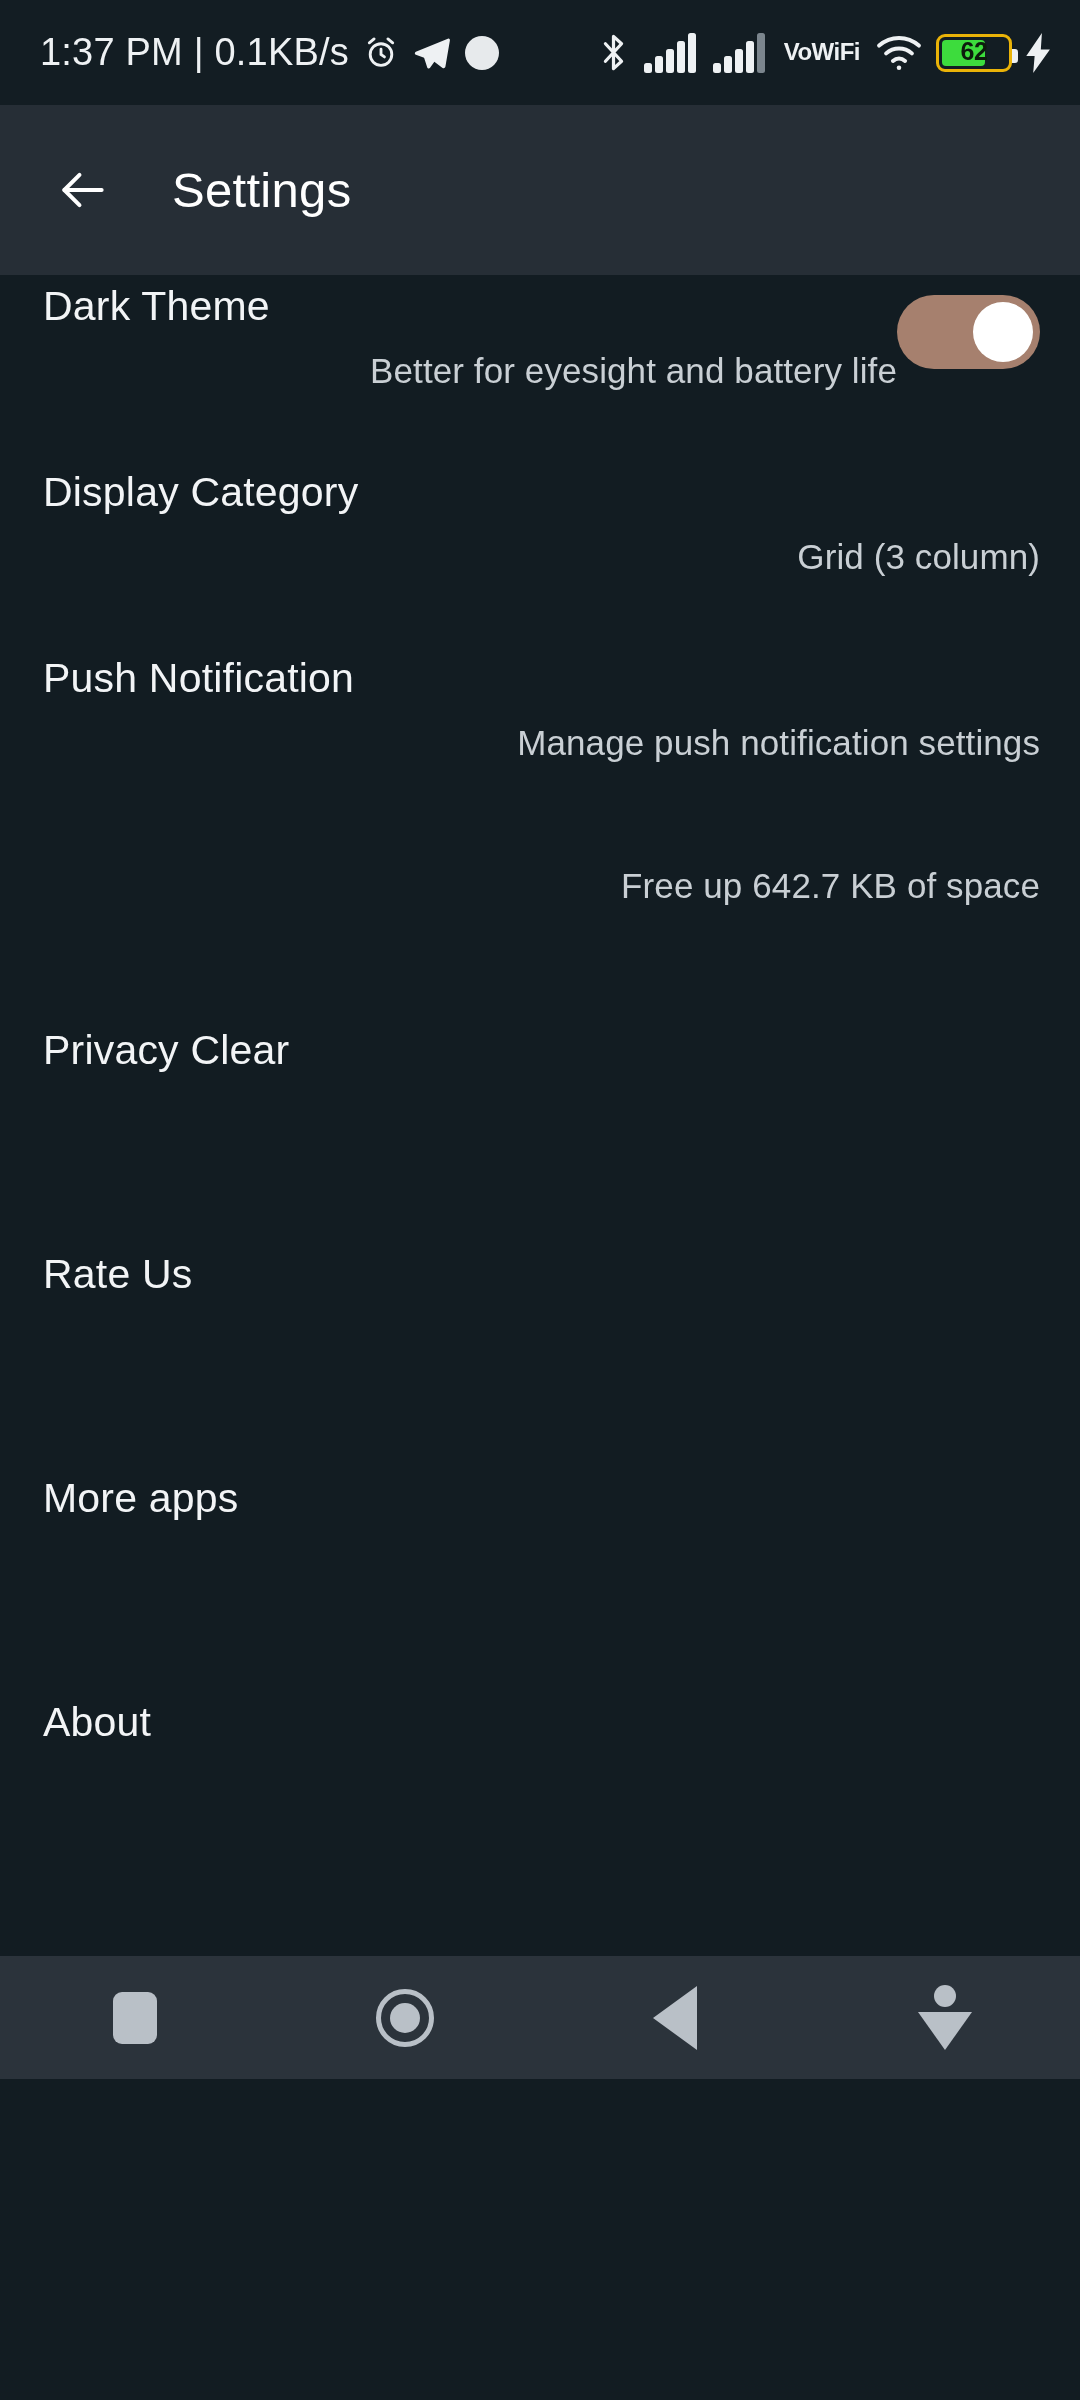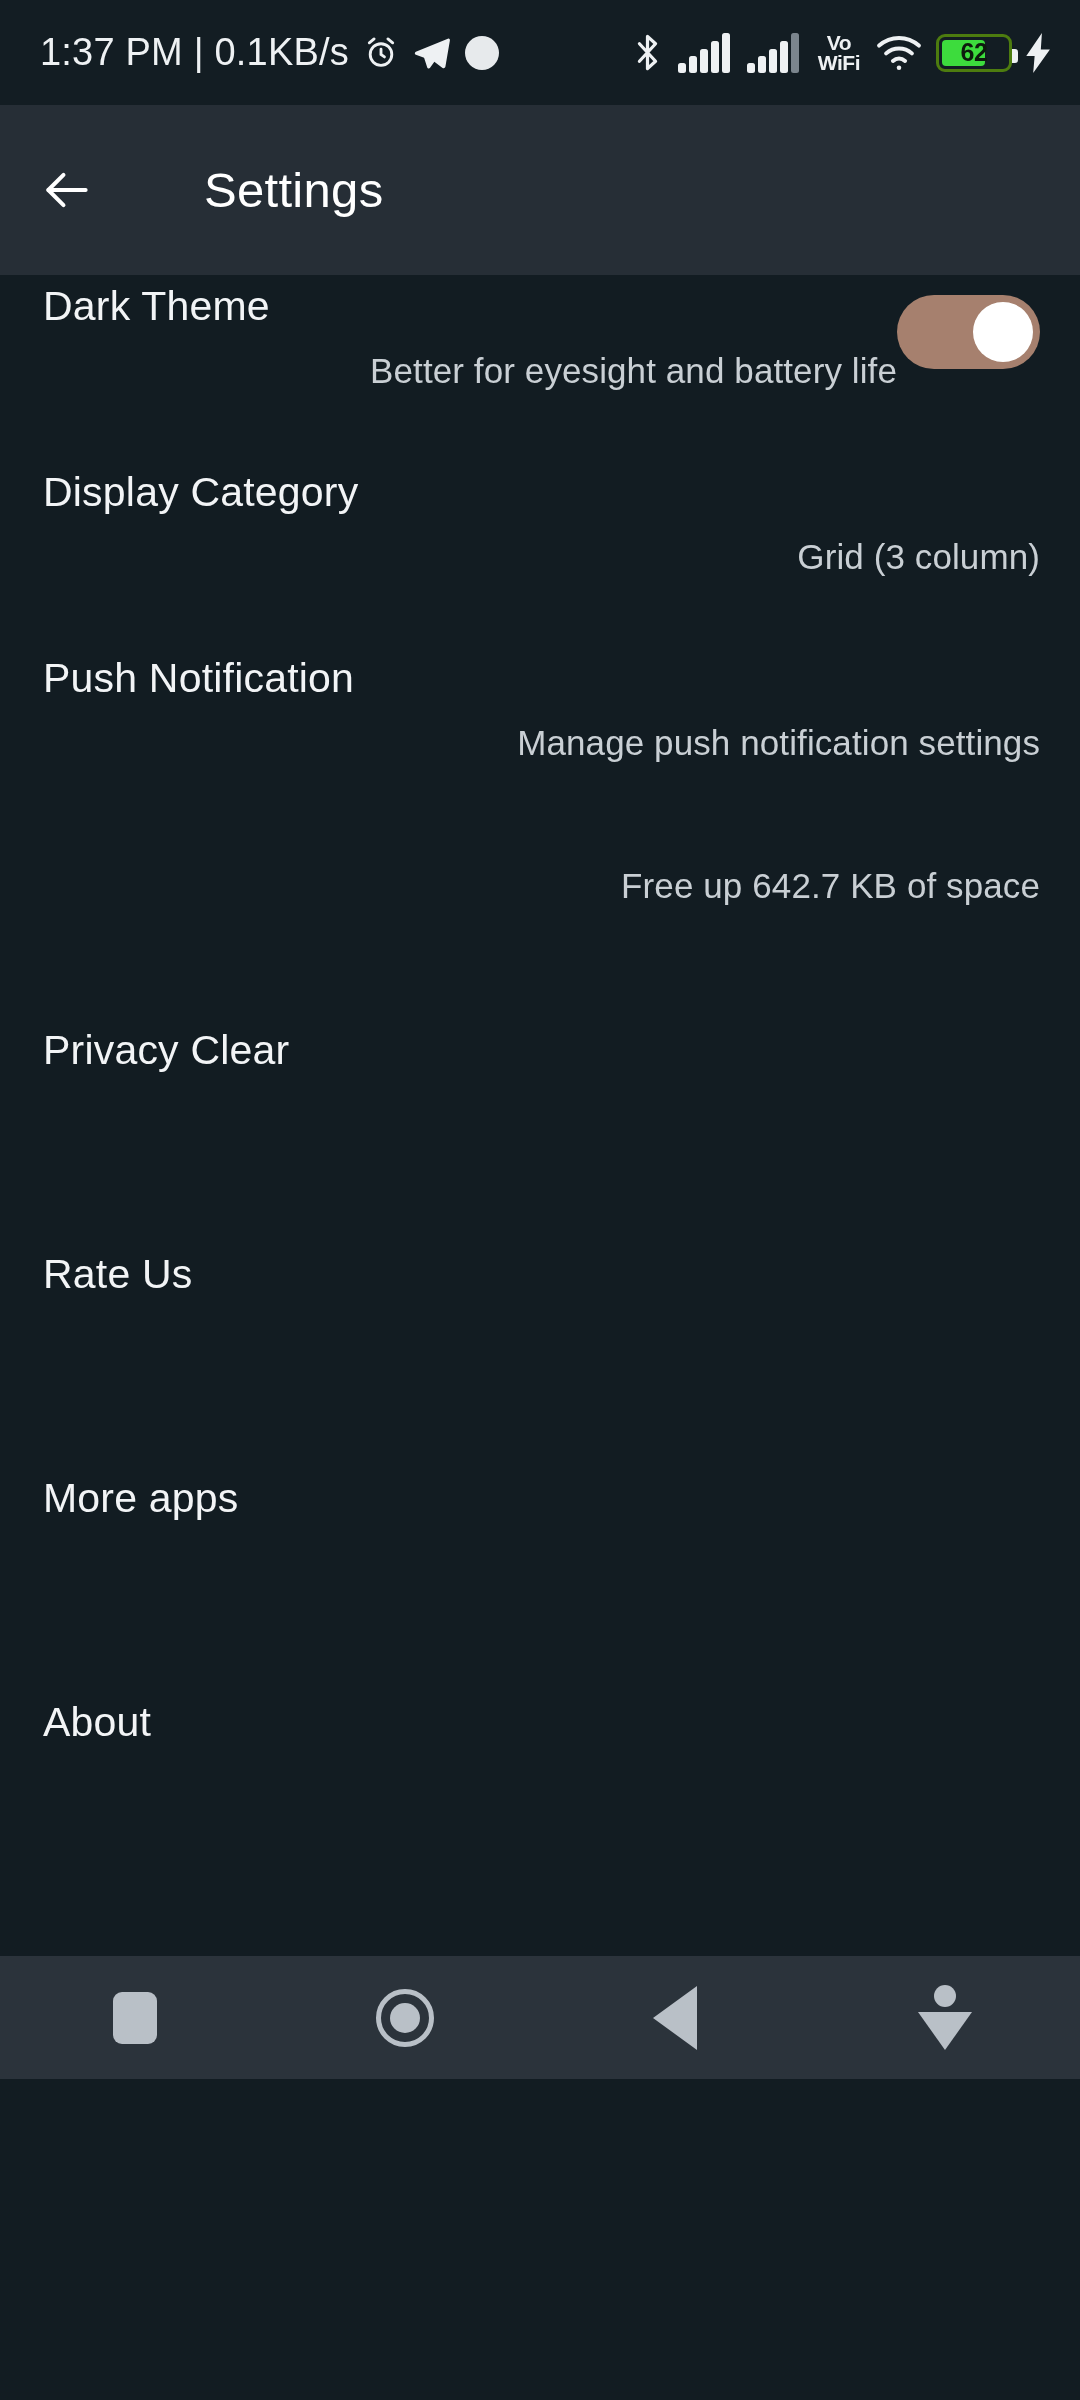--- a/index.html
+++ b/index.html
@@ -39,36 +39,36 @@
   }
   .ic { display:block; }
 
   .telegram-ic { transform:rotate(0deg); }
   .white-dot {
     width:34px; height:34px; border-radius:50%;
     background:#e7eaec;
   }
 
   .vowifi {
-    display:flex; flex-direction:column;
+    display:flex; flex-direction:row;
     align-items:center; justify-content:center;
     line-height:0.95;
     color:#eef1f3;
-    font-size:21px; font-weight:600;
+    font-size:24px; font-weight:600;
     margin:0 2px;
   }
   .vowifi .v1 { letter-spacing:-.5px; }
   .vowifi .v2 { letter-spacing:-.5px; }
 
   .battery {
     position:relative;
     width:76px; height:38px;
-    border:3px solid #4d7c0f;
+    border:3px solid #eab308;
     border-radius:9px;
-    display:flex; align-items:center;
+    display:flex; align-items:flex-end;
     padding:3px;
   }
   .battery:after {
     content:""; position:absolute;
     right:-9px; top:12px;
     width:6px; height:14px;
     background:#eef1f3;
     border-radius:0 3px 3px 0;
   }
   .battery-fill {
@@ -82,23 +82,22 @@
     width:100%; text-align:center;
     color:#0d1b0d; font-size:25px; font-weight:700;
     letter-spacing:-.5px;
   }
 
   
   .appbar {
     height:170px;
     background:#262e36;
     display:flex; align-items:center;
-    padding-left:30px;
+    padding-left:46px;
     flex:0 0 auto;
-    gap:48px;
   }
   .back-btn {
     width:74px; height:74px;
     display:flex; align-items:center; justify-content:center;
     cursor:pointer;
   }
   .appbar-title {
     color:#ffffff;
     font-size:49px;
     font-weight:400;

